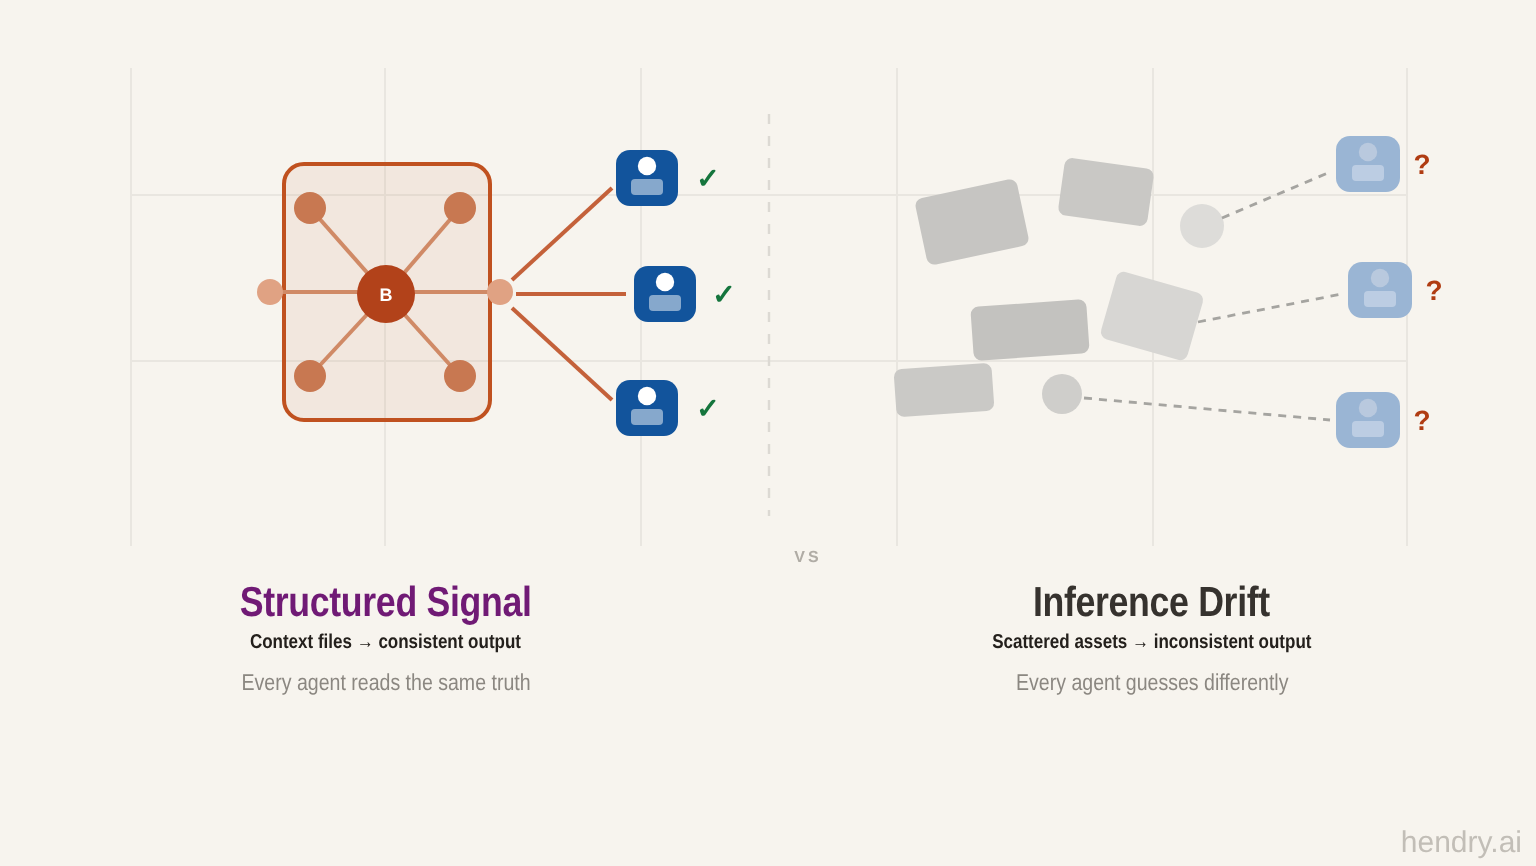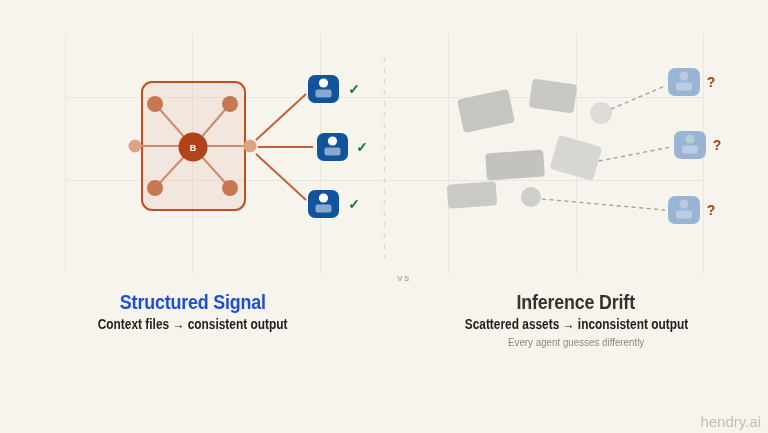--- a/index.html
+++ b/index.html
@@ -9,23 +9,23 @@
     background:#f7f4ee;
     overflow:hidden;
     font-family:"Liberation Sans", sans-serif;
   }
   #scene{position:absolute;left:0;top:0;}
   .txt{position:absolute;text-align:center;white-space:nowrap;}
   .condensed{display:inline-block;transform:scaleX(0.85);transform-origin:50% 50%;}
   .col-left{left:18px;width:350px;}
   .col-right{left:401px;width:350px;}
   .title{top:290px;font-size:21px;font-weight:bold;letter-spacing:-0.2px;}
-  .title-left{color:#1d4ed8;}
+  .title-left{color:#701a75;}
   .title-right{color:#36322e;}
-  .subtitle{top:316px;font-size:14px;font-weight:bold;color:#24201c;}
+  .subtitle{top:316px;font-size:10px;font-weight:bold;color:#24201c;}
   .caption{top:336px;font-size:11.5px;color:#8b8781;}
   .vs{left:384px;top:274px;width:40px;font-size:8px;font-weight:bold;
       letter-spacing:1.5px;color:#b0aca5;}
   .watermark{position:absolute;right:7px;top:413px;font-size:15px;color:#c2beb7;}
 </style>
 </head>
 <body>
 
 <div id="canvas">
 
@@ -125,20 +125,23 @@
   </svg>
 
   <div class="txt vs">VS</div>
 
   <div class="txt col-left title title-left">
     <span class="condensed">Structured Signal</span>
   </div>
   <div class="txt col-left subtitle">
     <span class="condensed">Context files → consistent output</span>
   </div>
+  <div class="txt col-left caption">
+    <span class="condensed">Every agent reads the same truth</span>
+  </div>
 
   <div class="txt col-right subtitle">
     <span class="condensed">Scattered assets → inconsistent output</span>
   </div>
   <div class="txt col-right title title-right">
     <span class="condensed">Inference Drift</span>
   </div>
   <div class="txt col-right caption">
     <span class="condensed">Every agent guesses differently</span>
   </div>

